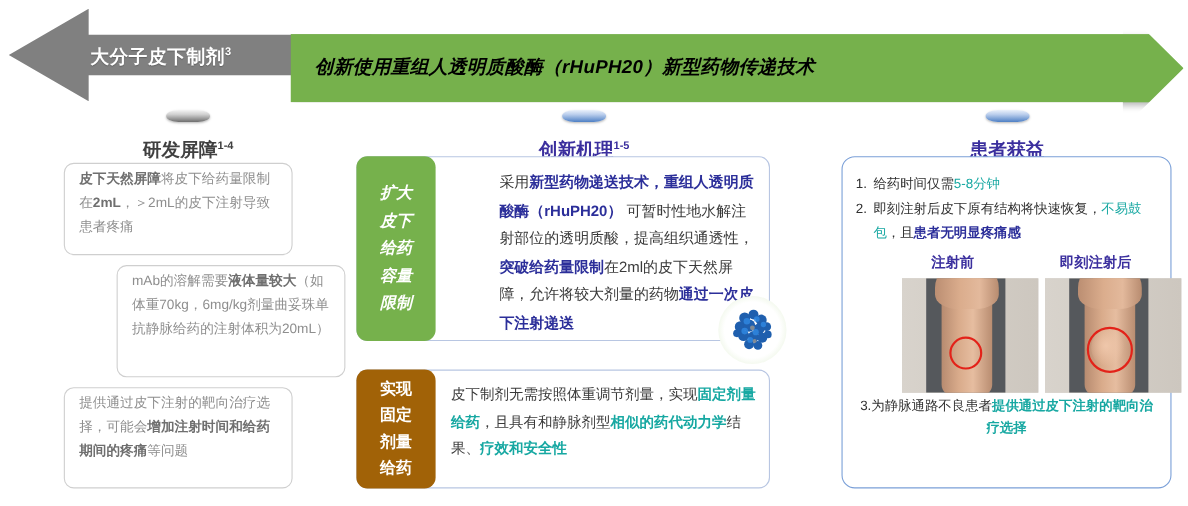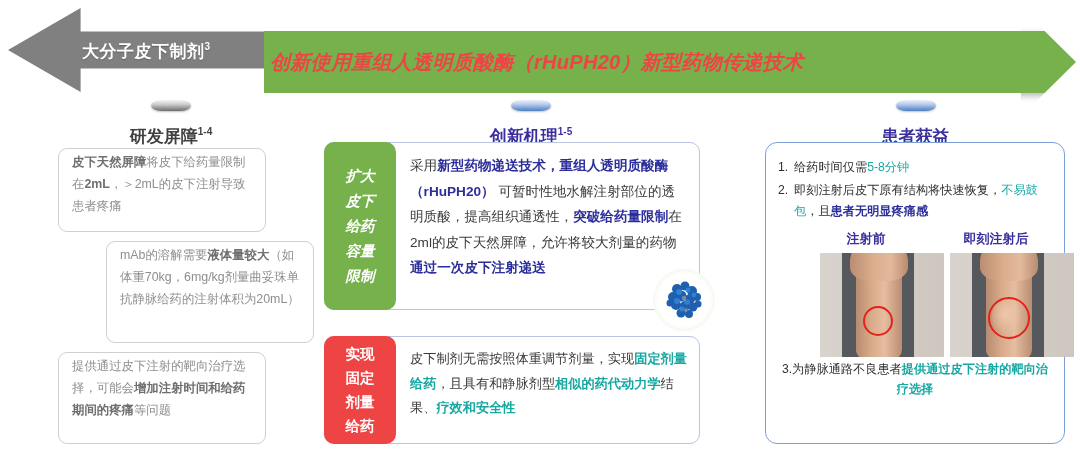--- a/index.html
+++ b/index.html
@@ -27,22 +27,22 @@
   }
   .arrow-left-label sup { font-size: 10px; vertical-align: super; }
 
   .arrow-right {
     position: absolute; left: 264px; top: 23px; width: 812px; height: 62px;
     background: #76b14c;
     clip-path: polygon(0% 0%, 93.2% 0%, 93.2% -38%, 100% 50%, 93.2% 138%, 93.2% 100%, 0% 100%);
     filter: drop-shadow(2px 3px 3px rgba(0,0,0,0.28));
   }
   .arrow-right-label {
-    position: absolute; left: 270px; top: 41px; width: 700px;
-    color: #ef4444; font-size: 20px; font-weight: bold; font-style: italic;
+    position: absolute; left: 286px; top: 41px; width: 700px;
+    color: #000000; font-size: 17px; font-weight: bold; font-style: italic;
     letter-spacing: .3px;
   }
 
   
   .col-head { position: absolute; display: flex; align-items: center; justify-content: center; gap: 14px; flex-direction: column; }
   .col-head .title { font-size: 17px; font-weight: bold; white-space: nowrap; }
   .col-head .title sup { font-size: 10px; vertical-align: super; font-weight: bold; }
   .deco {
     width: 40px; height: 11px; border-radius: 50% / 90%;
     box-shadow: 0 1px 2px rgba(0,0,0,.25);
@@ -69,31 +69,31 @@
   #lbox1 { top: 148px; height: 84px; }
   #lbox2 { top: 241px; height: 102px; margin-left: 48px; }
   #lbox3 { top: 352px; height: 92px; }
 
   
   .mcard {
     position: absolute; left: 324px; width: 376px;
     border: 1px solid #b8c6e2; border-radius: 10px; background: #fff;
     display: flex; overflow: visible;
   }
-  #mcard1 { top: 142px; height: 168px; }
+  #mcard1 { top: 142px; height: 168px; gap: 44px; }
   #mcard2 { top: 336px; height: 108px; }
 
   .mtag {
     width: 72px; flex: none; border-radius: 10px;
     display: flex; flex-direction: column; align-items: center; justify-content: center;
     color: #fff; font-weight: bold; font-style: italic;
     font-size: 14.5px; line-height: 25px; margin: -1px 0 -1px -1px;
   }
   .mtag.green { background: #76b14c; }
-  .mtag.teal  { background: #ef4444; font-style: normal; line-height: 24px; }
+  .mtag.teal  { background: #a16207; font-style: normal; line-height: 24px; }
 
   .mbody { flex: 1; padding: 10px 12px 8px 14px; font-size: 13.2px; line-height: 24.5px; color: #3a3a3a; }
   #mcard1 .mbody { font-size: 13.6px; line-height: 25.5px; }
   .mbody .pp { color: #2c2f9a; font-weight: bold; }
   .mbody .tt { color: #17a8a2; font-weight: bold; }
 
   .molecule {
     position: absolute; right: -16px; bottom: -22px; width: 62px; height: 62px;
     border-radius: 50%;
     background: radial-gradient(circle at 50% 50%, #ffffff 58%, #eef6e6 78%, #ffffff 100%);

